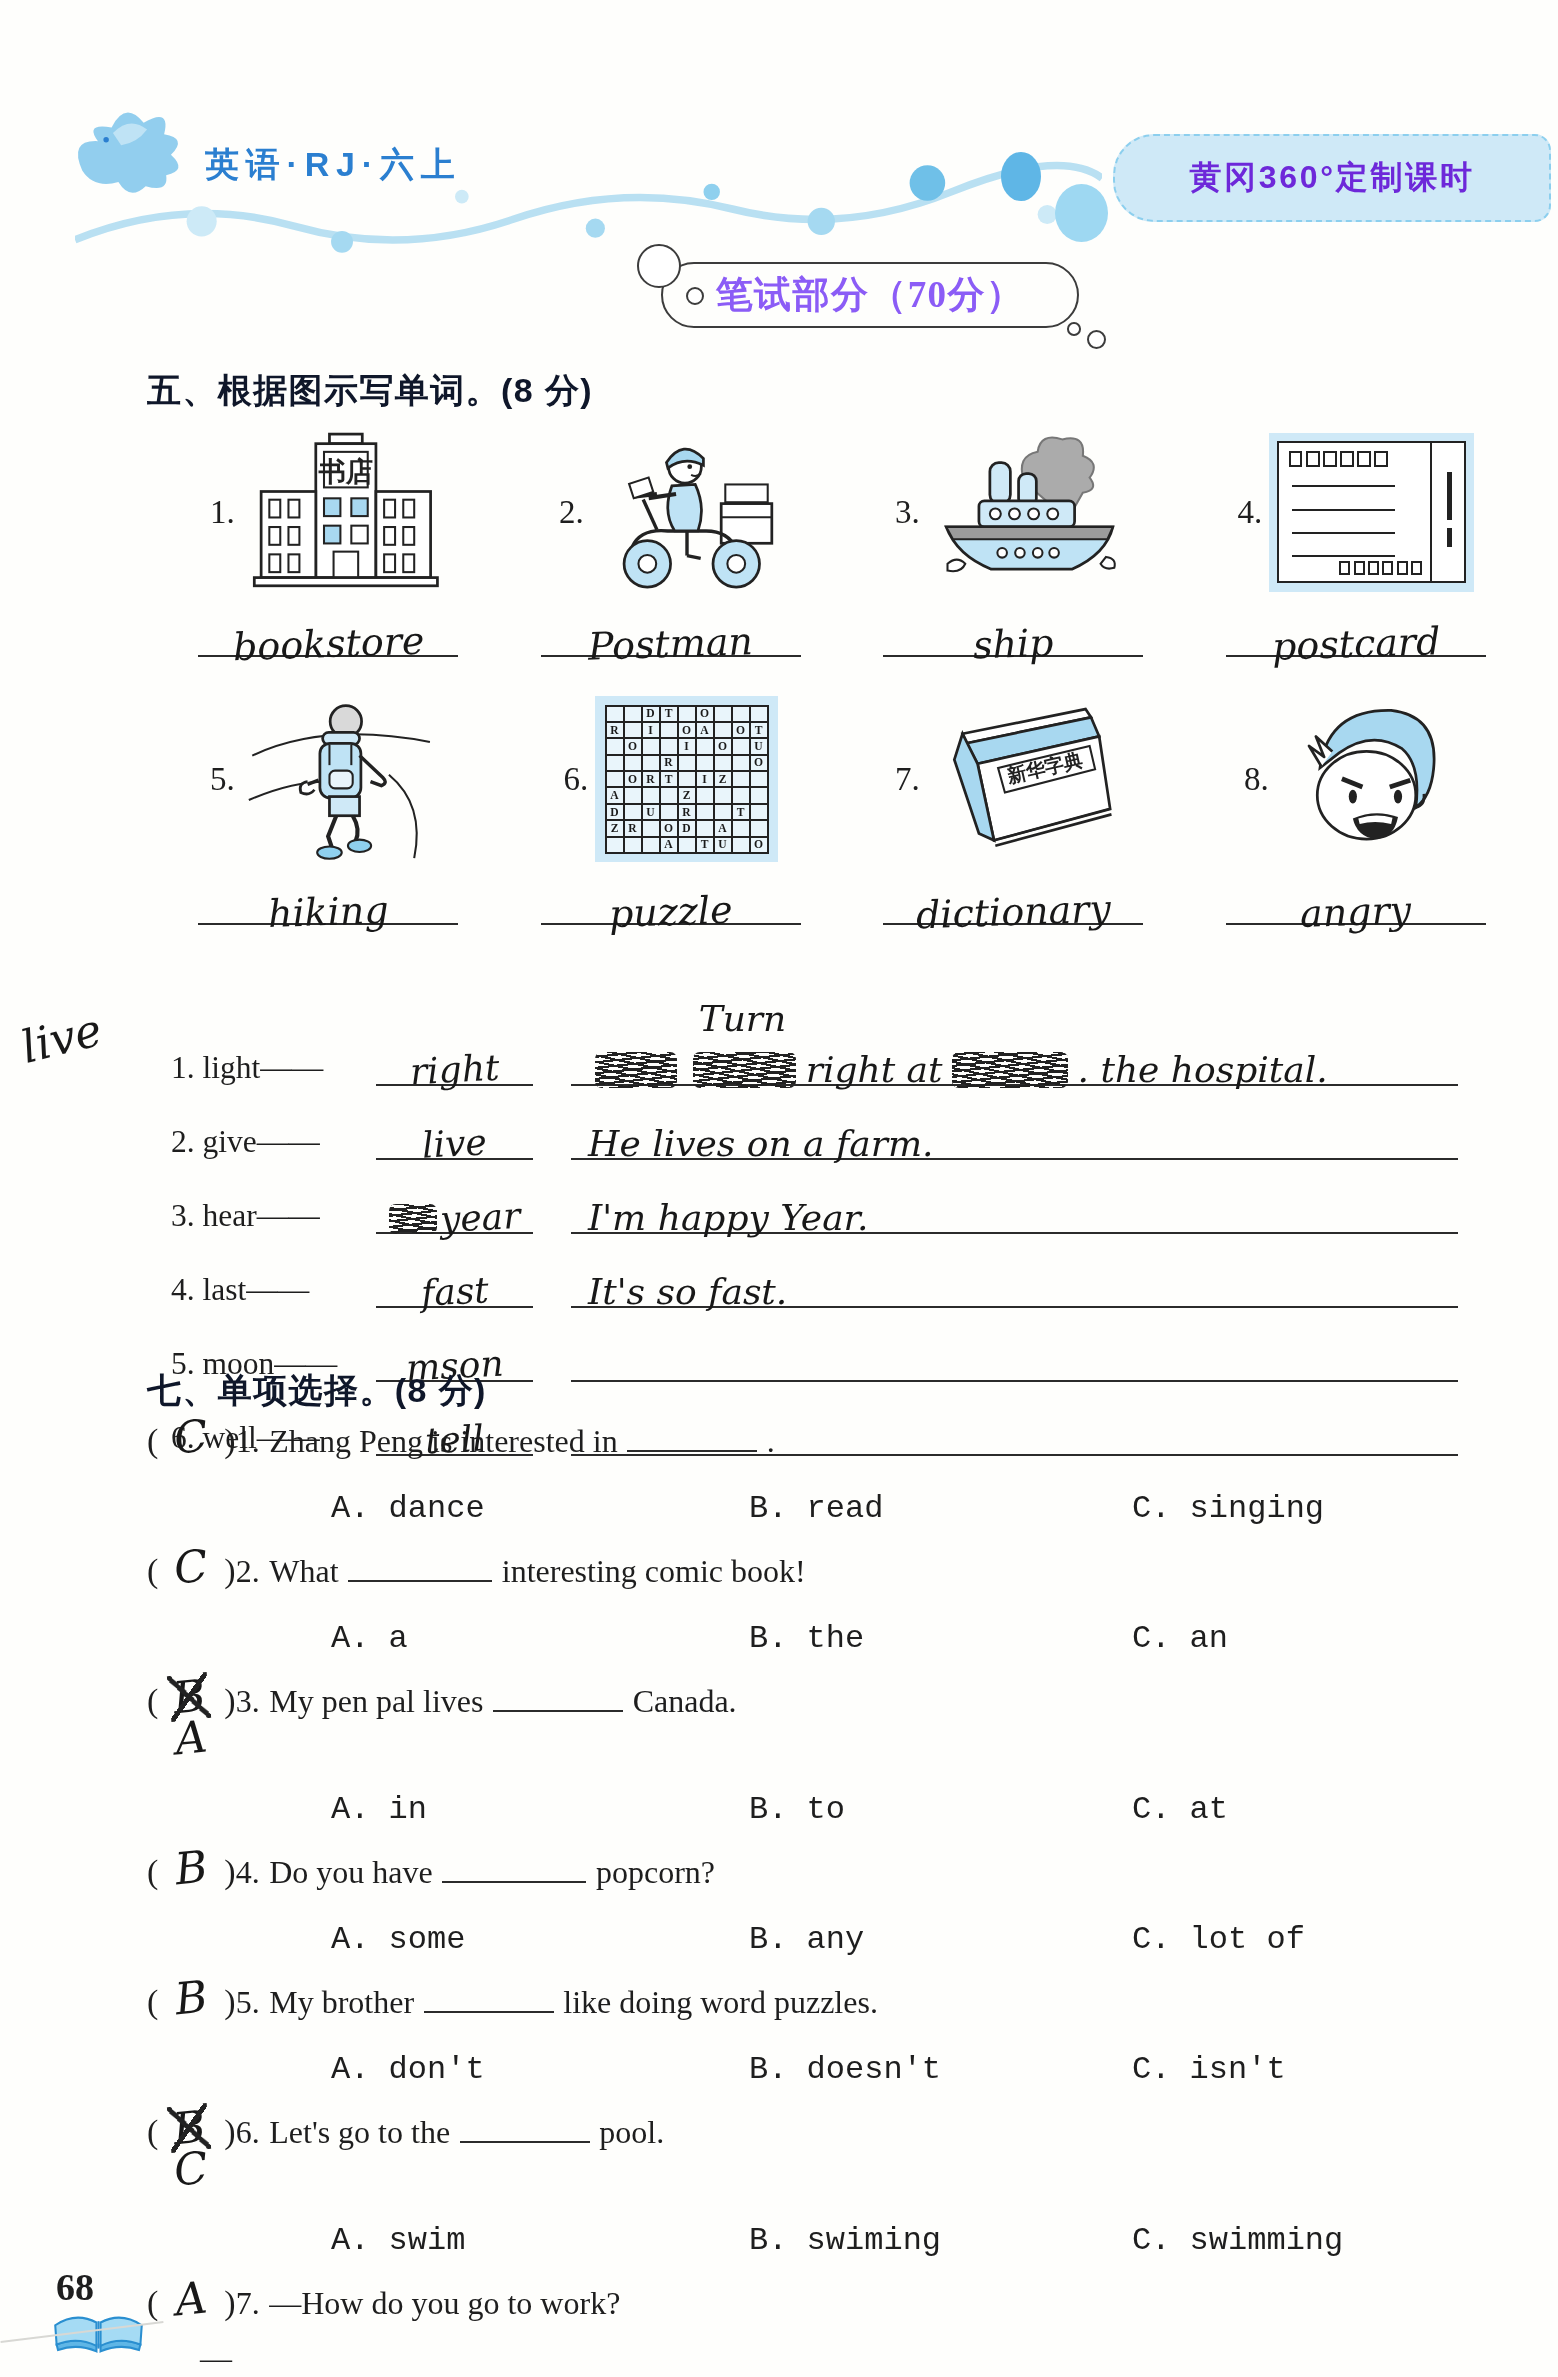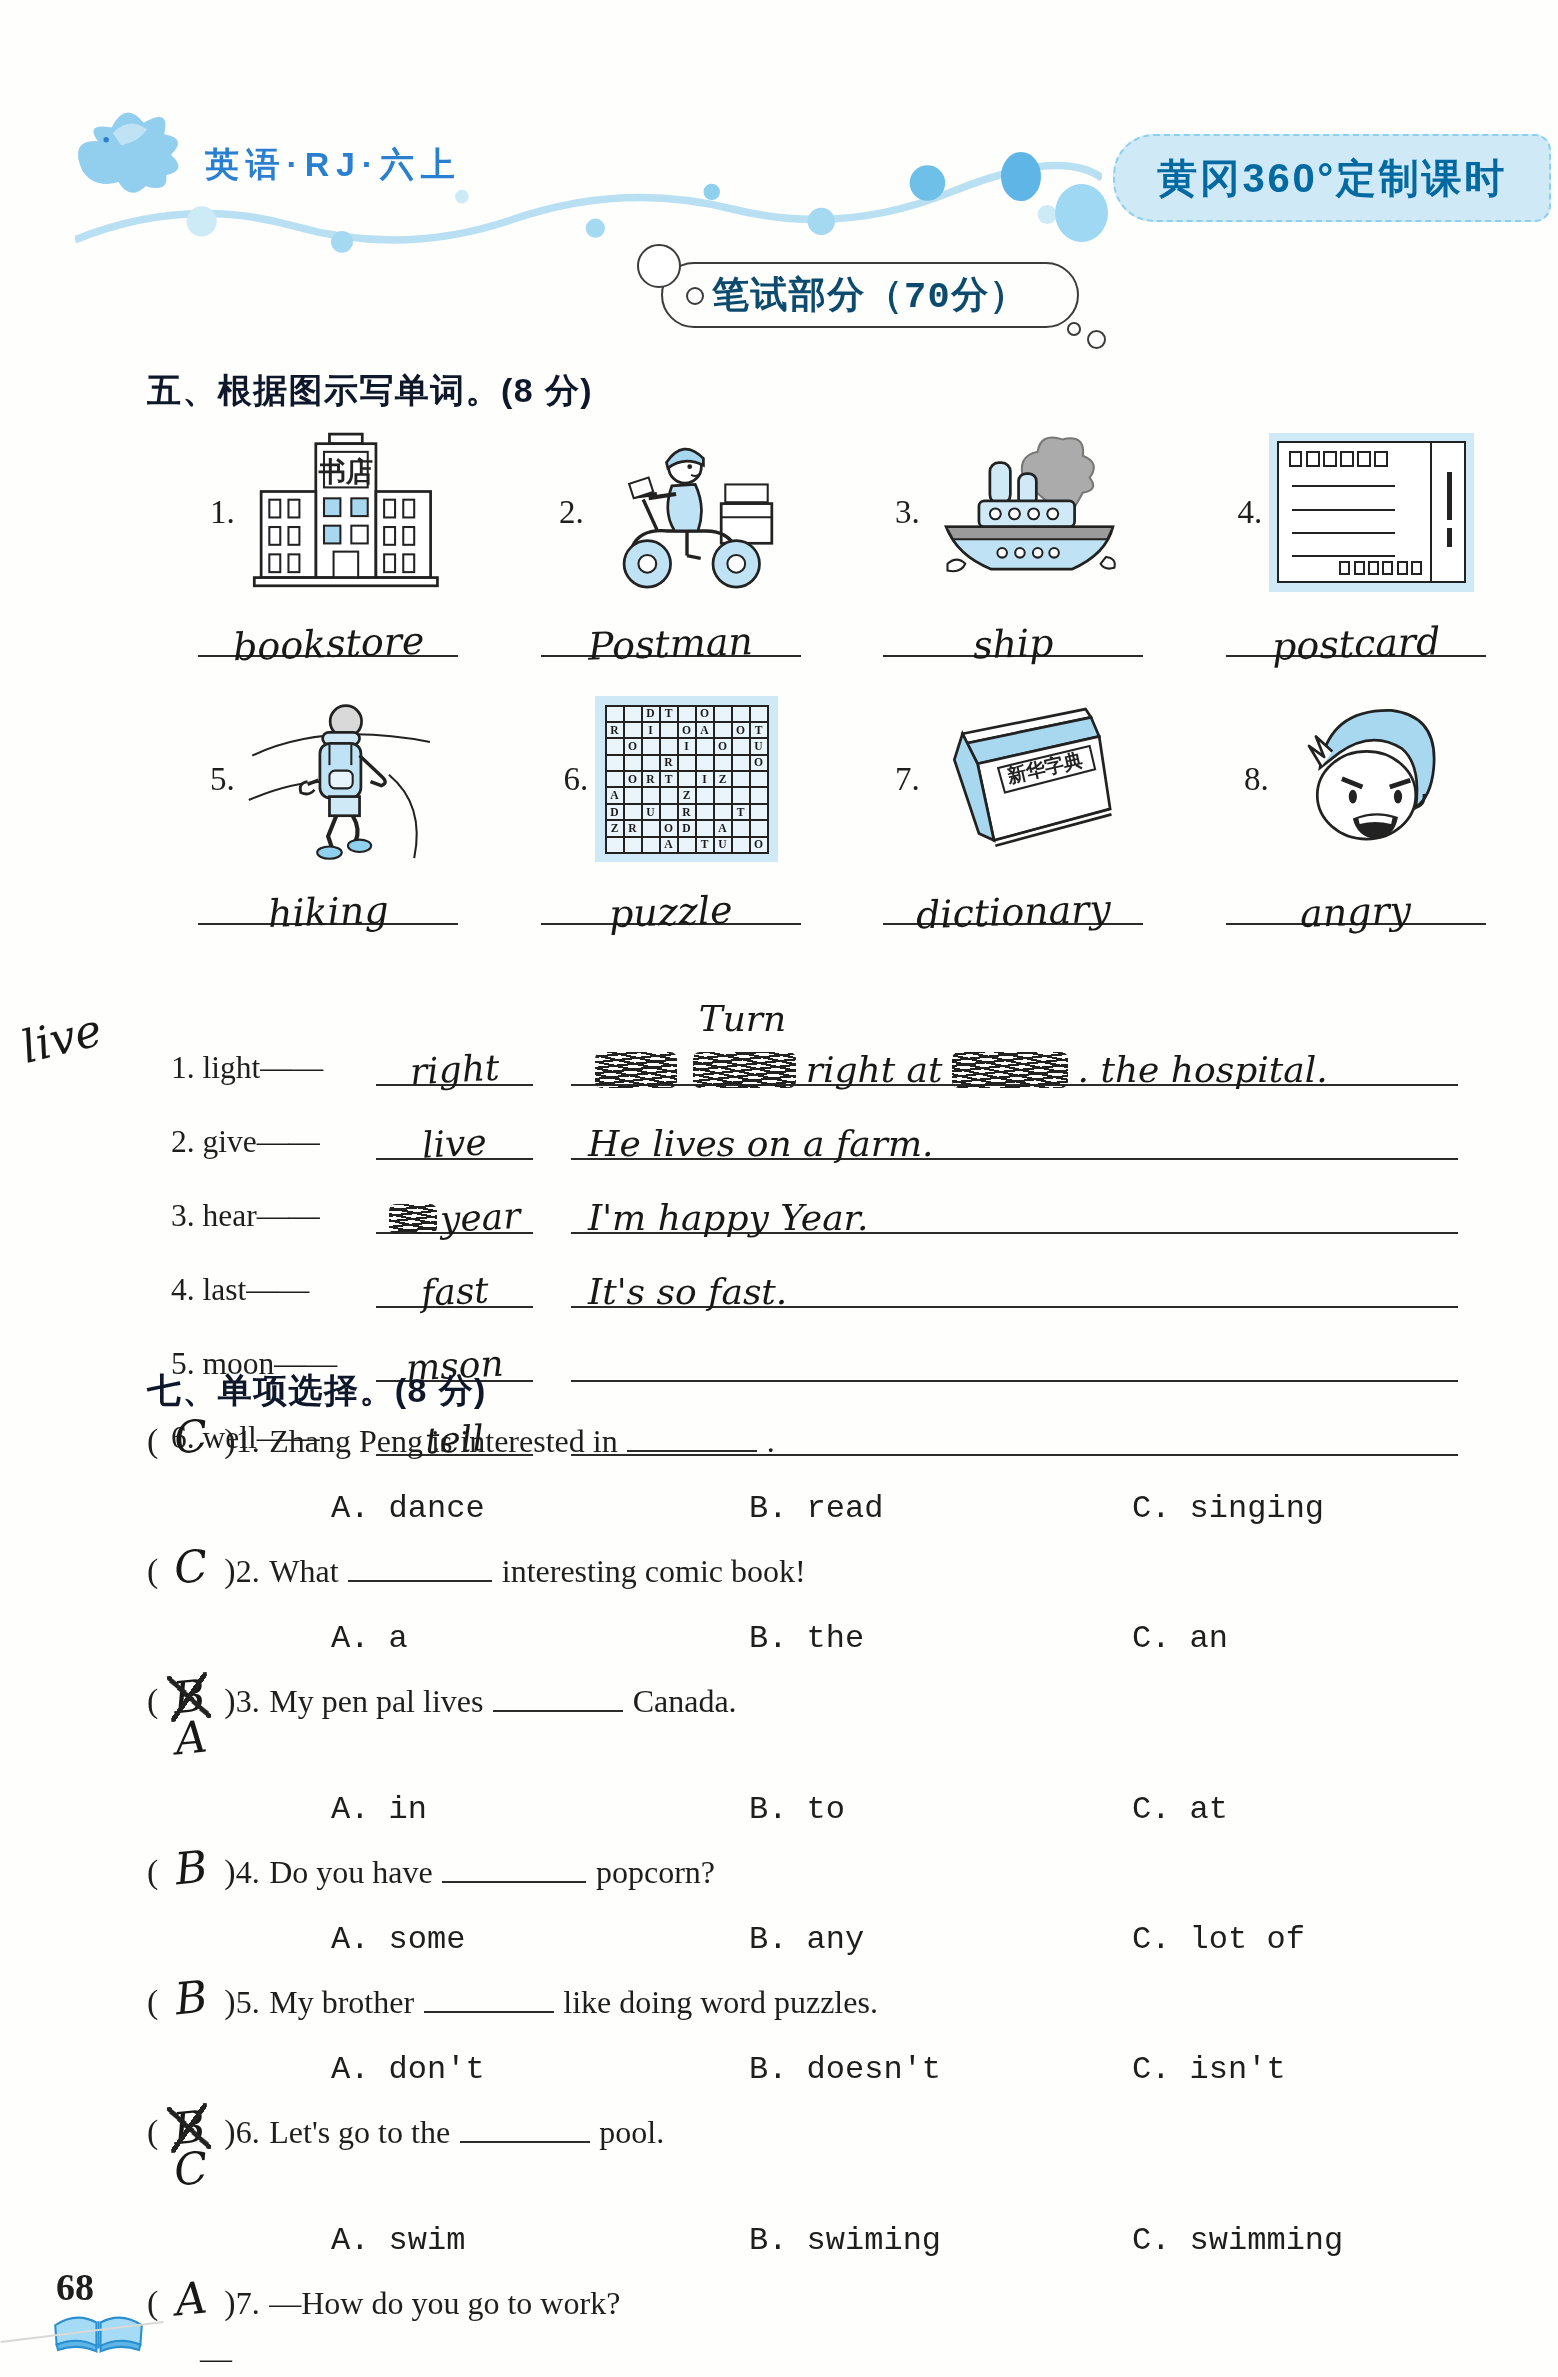--- a/index.html
+++ b/index.html
@@ -6,25 +6,25 @@
   body { width:1559px; height:2377px; position:relative; background:#fefefc; font-family:"Liberation Serif", serif; color:#1e1e1e; overflow:hidden; }
   .page { position:absolute; inset:0; }
 
   
   .bird { position:absolute; left:65px; top:92px; }
   .book-label { position:absolute; left:205px; top:142px; font-family:"Liberation Sans",sans-serif; font-weight:bold; font-size:34px; color:#2b7fd0; letter-spacing:6.8px; }
   .waves { position:absolute; left:75px; top:154px; }
   .badge-dot1 { position:absolute; left:1001px; top:152px; width:40px; height:49px; border-radius:50%; background:#5fb6e6; }
   .badge-dot2 { position:absolute; left:1055px; top:184px; width:53px; height:58px; border-radius:50%; background:#9ed8f2; }
   .badge { position:absolute; left:1113px; top:134px; width:438px; height:88px; background:#cfe9f7; border:2.7px dashed #8ccfee; border-radius:41px 16.4px 16.4px 41px; display:flex; align-items:center; justify-content:center; }
-  .badge span { font-family:"Liberation Sans",sans-serif; font-weight:bold; font-size:40px; color:#0369a1; letter-spacing:2.7px; }
+  .badge span { font-family:"Liberation Sans",sans-serif; font-weight:bold; font-size:32px; color:#6d28d9; letter-spacing:2.7px; }
 
   
   .title-box { position:absolute; left:661px; top:262px; width:418px; height:66px; border:2.7px solid #3c3c3c; border-radius:34px; display:flex; align-items:center; justify-content:center; }
-  .title-box .t { font-family:Liberation Mono, monospace; font-weight:bold; font-size:37px; color:#0c4a6e; letter-spacing:1.4px; }
+  .title-box .t { font-family:Liberation Serif, serif; font-weight:bold; font-size:37px; color:#8b5cf6; letter-spacing:1.4px; }
   .circ { position:absolute; border:2.7px solid #3c3c3c; border-radius:50%; background:#fff; }
   .c1 { width:44px; height:44px; left:-26px; top:-20.5px; }
   .c2 { width:18px; height:18px; left:23px; top:23px; }
   .c3 { width:13.7px; height:13.7px; right:-4.1px; bottom:-9.6px; }
   .c4 { width:19px; height:19px; right:-29px; bottom:-23px; }
 
   
   .sec-head { position:absolute; font-family:"Liberation Sans",sans-serif; font-weight:bold; font-size:34px; color:#0f172a; letter-spacing:1.4px; }
   #sec5-head { left:147px; top:368px; }
   #sec6-head { left:147px; top:957px; }

